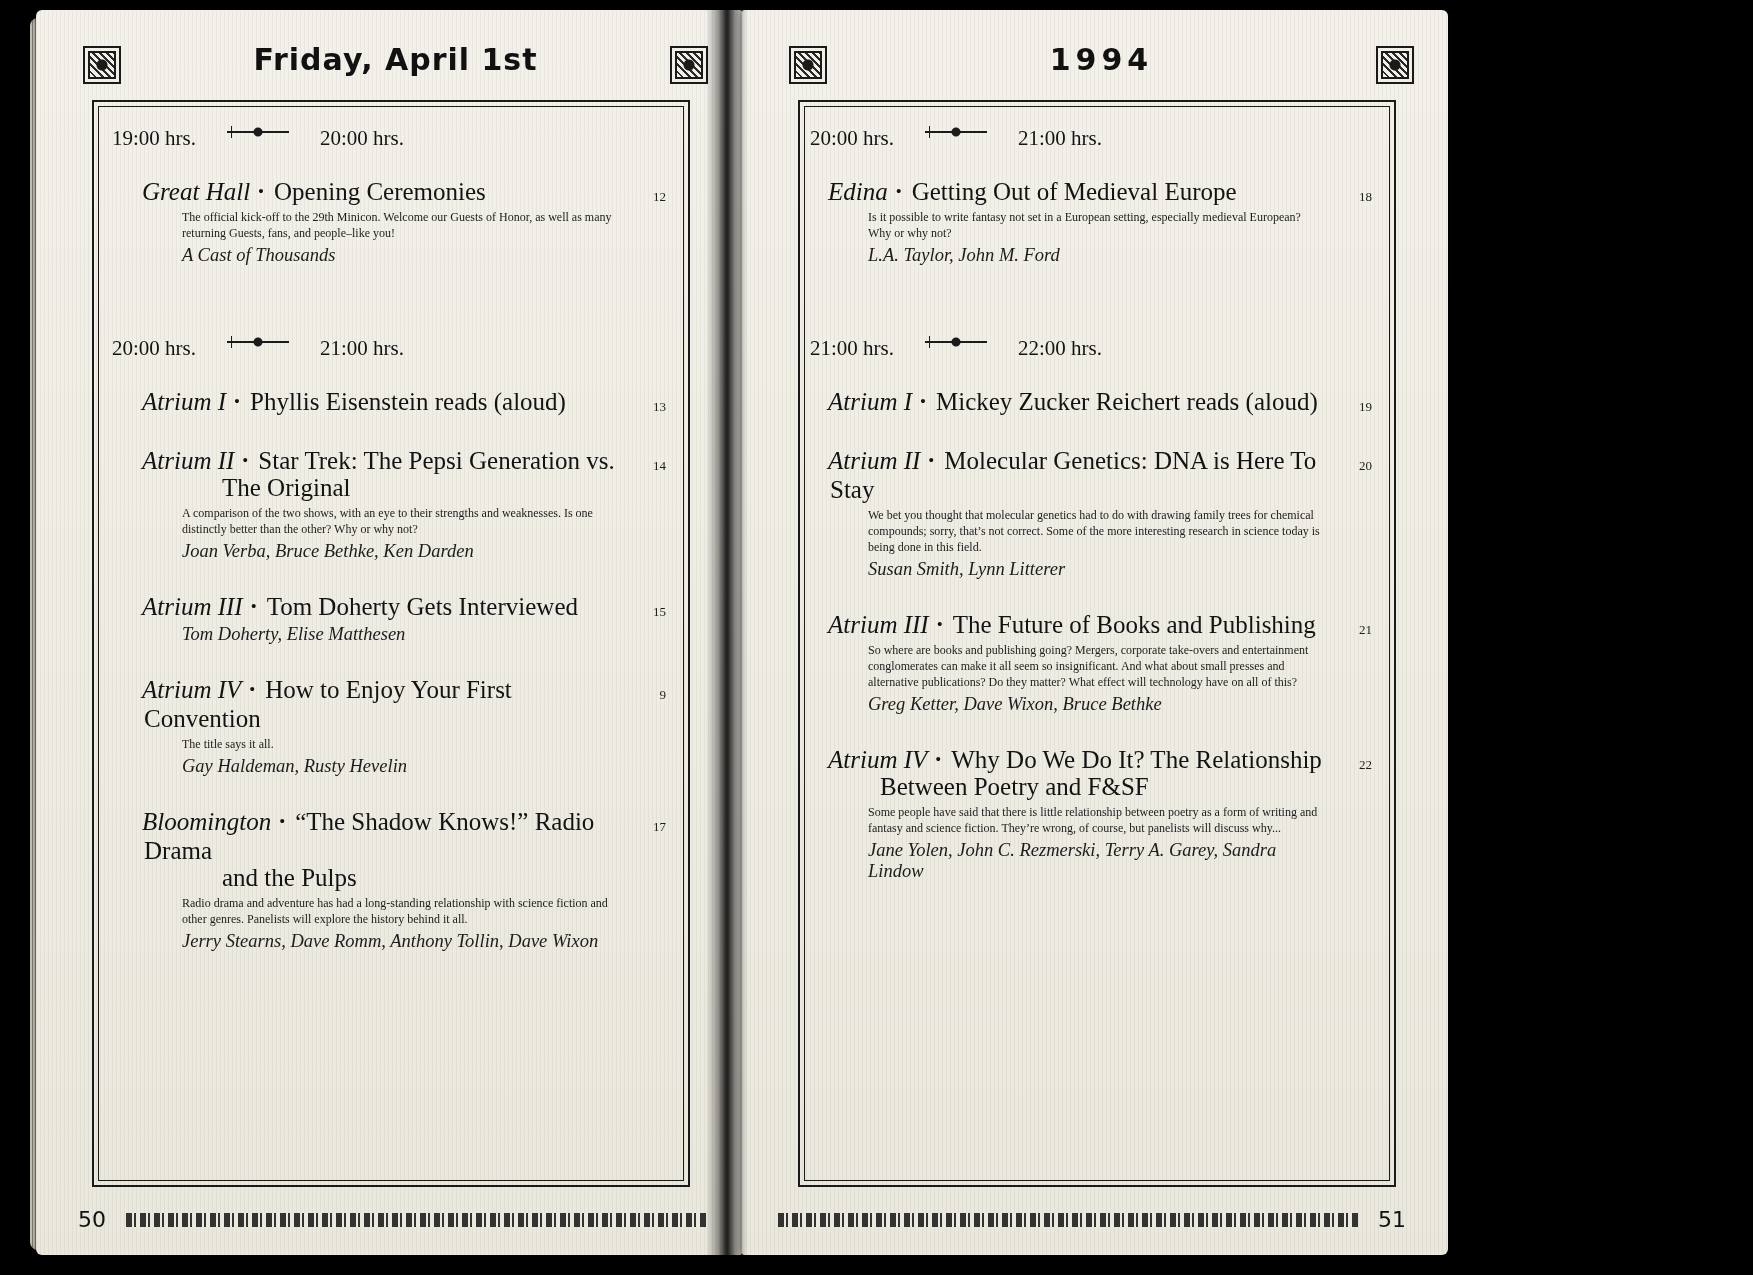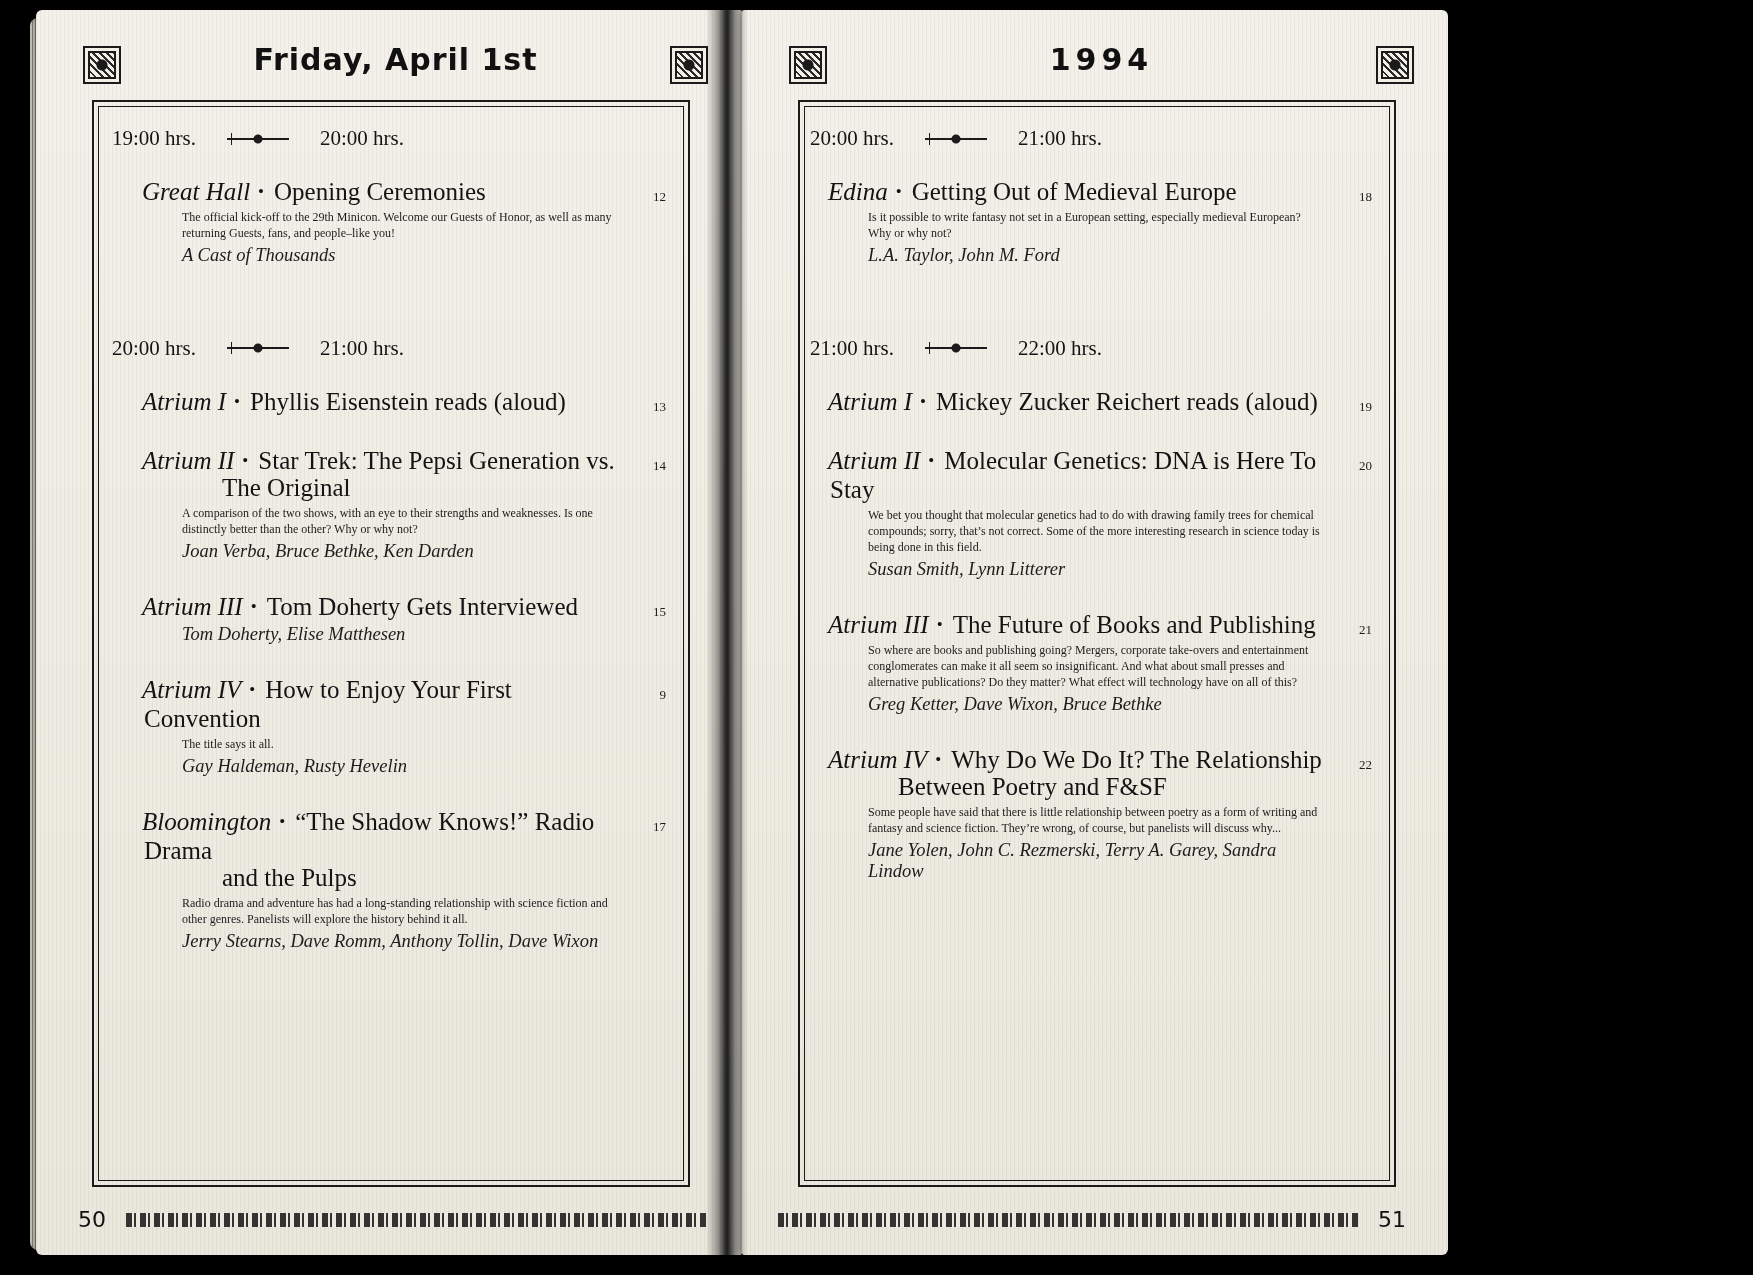--- a/index.html
+++ b/index.html
@@ -153,21 +153,20 @@
     font-family: "DejaVu Sans", sans-serif;
     font-size: 22px;
     color: #111;
   }
   .page-left .folio { left: 8px; text-align: right; }
   .page-right .folio { right: 8px; }
 
   
   .timeband {
     display: flex;
-    align-items: center;
     font-size: 21px;
     color: #141414;
     margin: 6px 0 26px 0;
     font-family: "Liberation Serif", serif;
     gap: 17px;
   }
   .timeband .dash {
     display: inline-block;
     width: 62px;
     height: 12px;
@@ -222,21 +221,21 @@
   .idx {
     position: absolute;
     right: 0;
     top: 12px;
     font-size: 13px;
     color: #1d1d1d;
   }
   .page-right .item-head { margin-left: 8px; }
   .page-right .desc,
   .page-right .people { margin-left: 46px; }
-  .page-right .title2 { margin-left: 70px; }
+  .page-right .title2 { margin-left: 52px; }
   .page-right .timeband { margin-left: -12px; }
   .page-left .timeband { margin-left: -4px; }
 </style>
 </head>
 <body>
 
 <div class="book">
 
   <div class="edge-left"></div>
   <div class="edge-right"></div>

